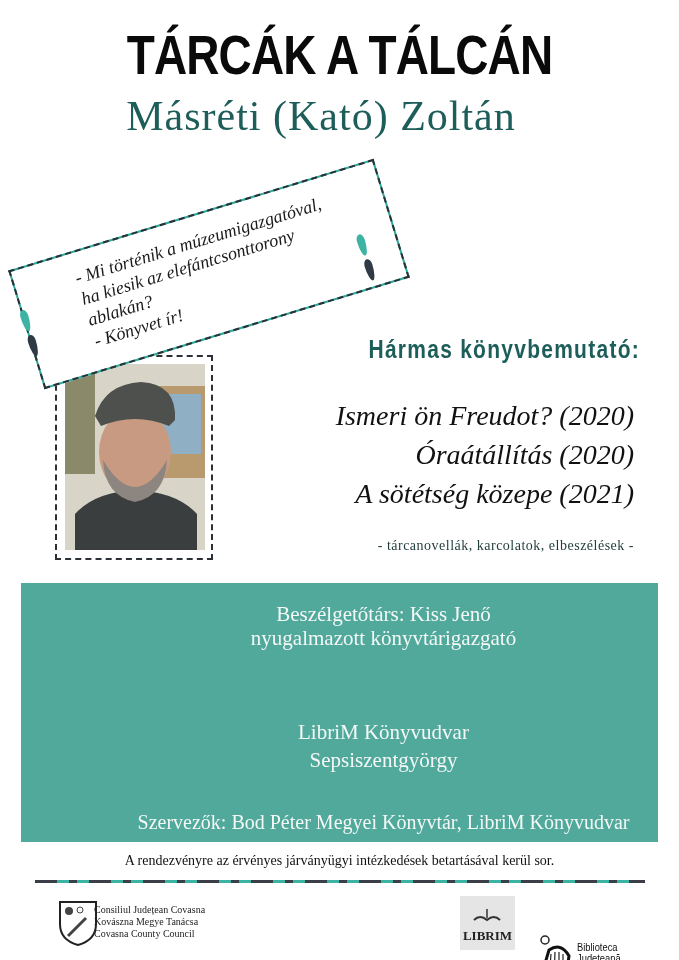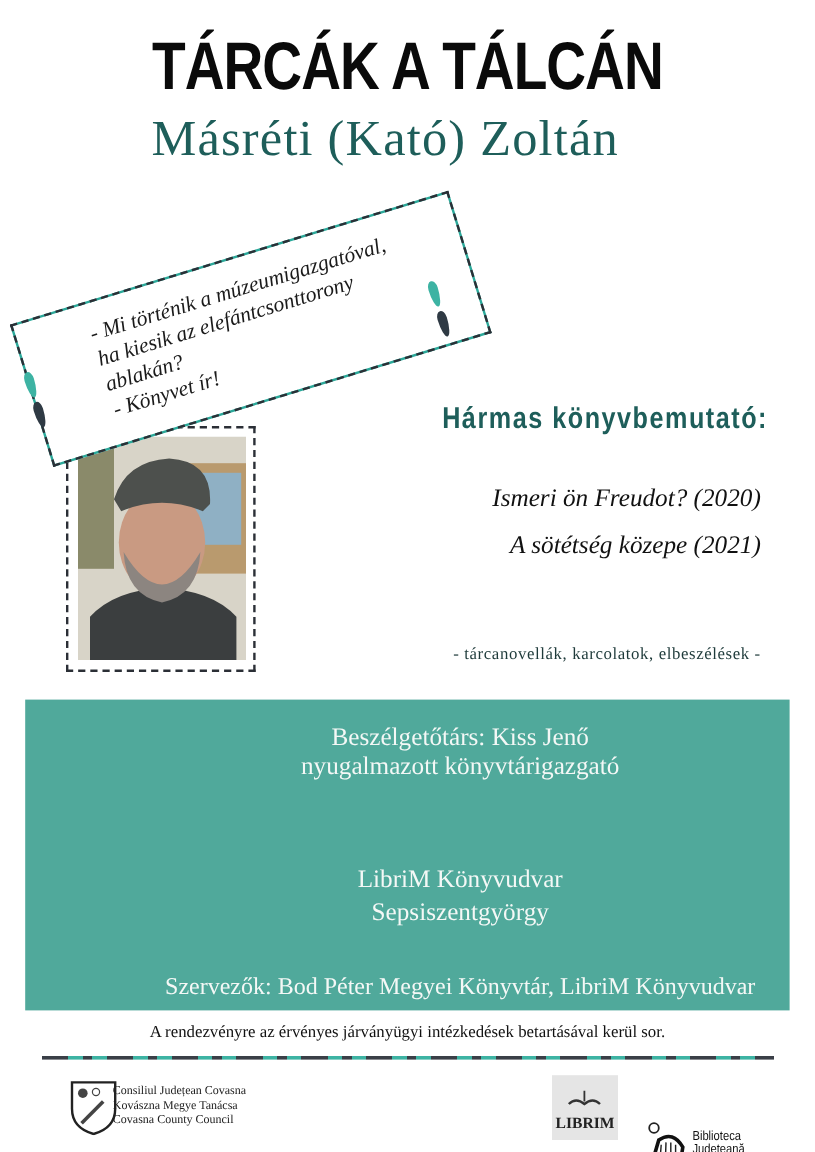--- a/index.html
+++ b/index.html
@@ -15,21 +15,21 @@
   .quote-text { left:60px; top:14px; width:290px; font-family:"Liberation Serif", serif; font-style:italic; font-size:18px; line-height:22px; color:#1a1a1a; }
   .qmark { width:20px; height:26px; }
   .qmark-left { left:-4px; top:40px; }
   .qmark-right { right:18px; top:66px; }
   .drop { display:inline-block; width:8px; height:22px; border-radius:50% 50% 50% 50% / 30% 30% 70% 70%; margin-right:3px; }
 
   .frame { left:55px; top:355px; width:158px; height:205px; box-sizing:border-box; border:2px dashed #2b2f36; box-shadow: inset 0 0 0 0 #fff; }
   .photo { left:65px; top:364px; width:140px; height:186px; overflow:hidden; background:#c9c5b8; }
 
   .section-heading { left:300px; top:335px; width:340px; text-align:right; font-family:"Liberation Sans", sans-serif; font-weight:bold; font-size:25px; color:#1e5e5a; letter-spacing:1.5px; transform:scaleX(0.84); transform-origin:right center; }
-  .books { left:300px; top:396px; width:334px; text-align:right; font-family:"Liberation Serif", serif; font-style:italic; font-size:21px; color:#111; line-height:39px; }
+  .books { left:300px; top:396px; width:334px; text-align:right; font-family:"Liberation Serif", serif; font-style:italic; font-size:28px; color:#111; line-height:39px; }
   .genres { left:220px; top:538px; width:414px; text-align:right; font-family:"Liberation Serif", serif; font-size:14px; color:#1e3a3a; letter-spacing:0.5px; }
 
   .band { left:21px; top:583px; width:637px; height:259px; background:#50a99b; color:#f4f8f6; text-align:center; font-family:"Liberation Serif", serif; }
   .band .line { position:absolute; left:16px; width:100%; font-size:21px; line-height:26px;padding-left:28px; }
   .band .org { font-size:20px; }
 
   .notice { left:0; top:853px; width:679px; text-align:center; font-family:"Liberation Serif", serif; font-size:14px; color:#111; }
   .divider { left:35px; top:880px; width:610px; height:3px; background:repeating-linear-gradient(90deg,#3a3f47 0 22px,#3db3a3 22px 34px,#3a3f47 34px 42px,#3db3a3 42px 54px); }
 
   .logo-ccc { left:58px; top:900px; width:200px; height:48px; }
@@ -70,20 +70,21 @@
     <div>- Könyvet ír!</div>
   </div>
   <div class="abs qmark qmark-right">
     <span class="drop" style="background:#3db3a3"></span><span class="drop" style="background:#2f3a44"></span>
   </div>
 </div>
 
 <div class="abs section-heading">Hármas könyvbemutató:</div>
 <div class="abs books">
   <div>Ismeri ön Freudot? (2020)</div>
+  <div>Óraátállítás (2020)</div>
   <div>A sötétség közepe (2021)</div>
 </div>
 <div class="abs genres">- tárcanovellák, karcolatok, elbeszélések -</div>
 
 <div class="abs band">
   <div class="line" style="top:18px">Beszélgetőtárs: Kiss Jenő</div>
   <div class="line" style="top:42px">nyugalmazott könyvtárigazgató</div>
   <div class="line" style="top:136px">LibriM Könyvudvar</div>
   <div class="line" style="top:164px">Sepsiszentgyörgy</div>
   <div class="line org" style="top:226px">Szervezők: Bod Péter Megyei Könyvtár, LibriM Könyvudvar</div>

